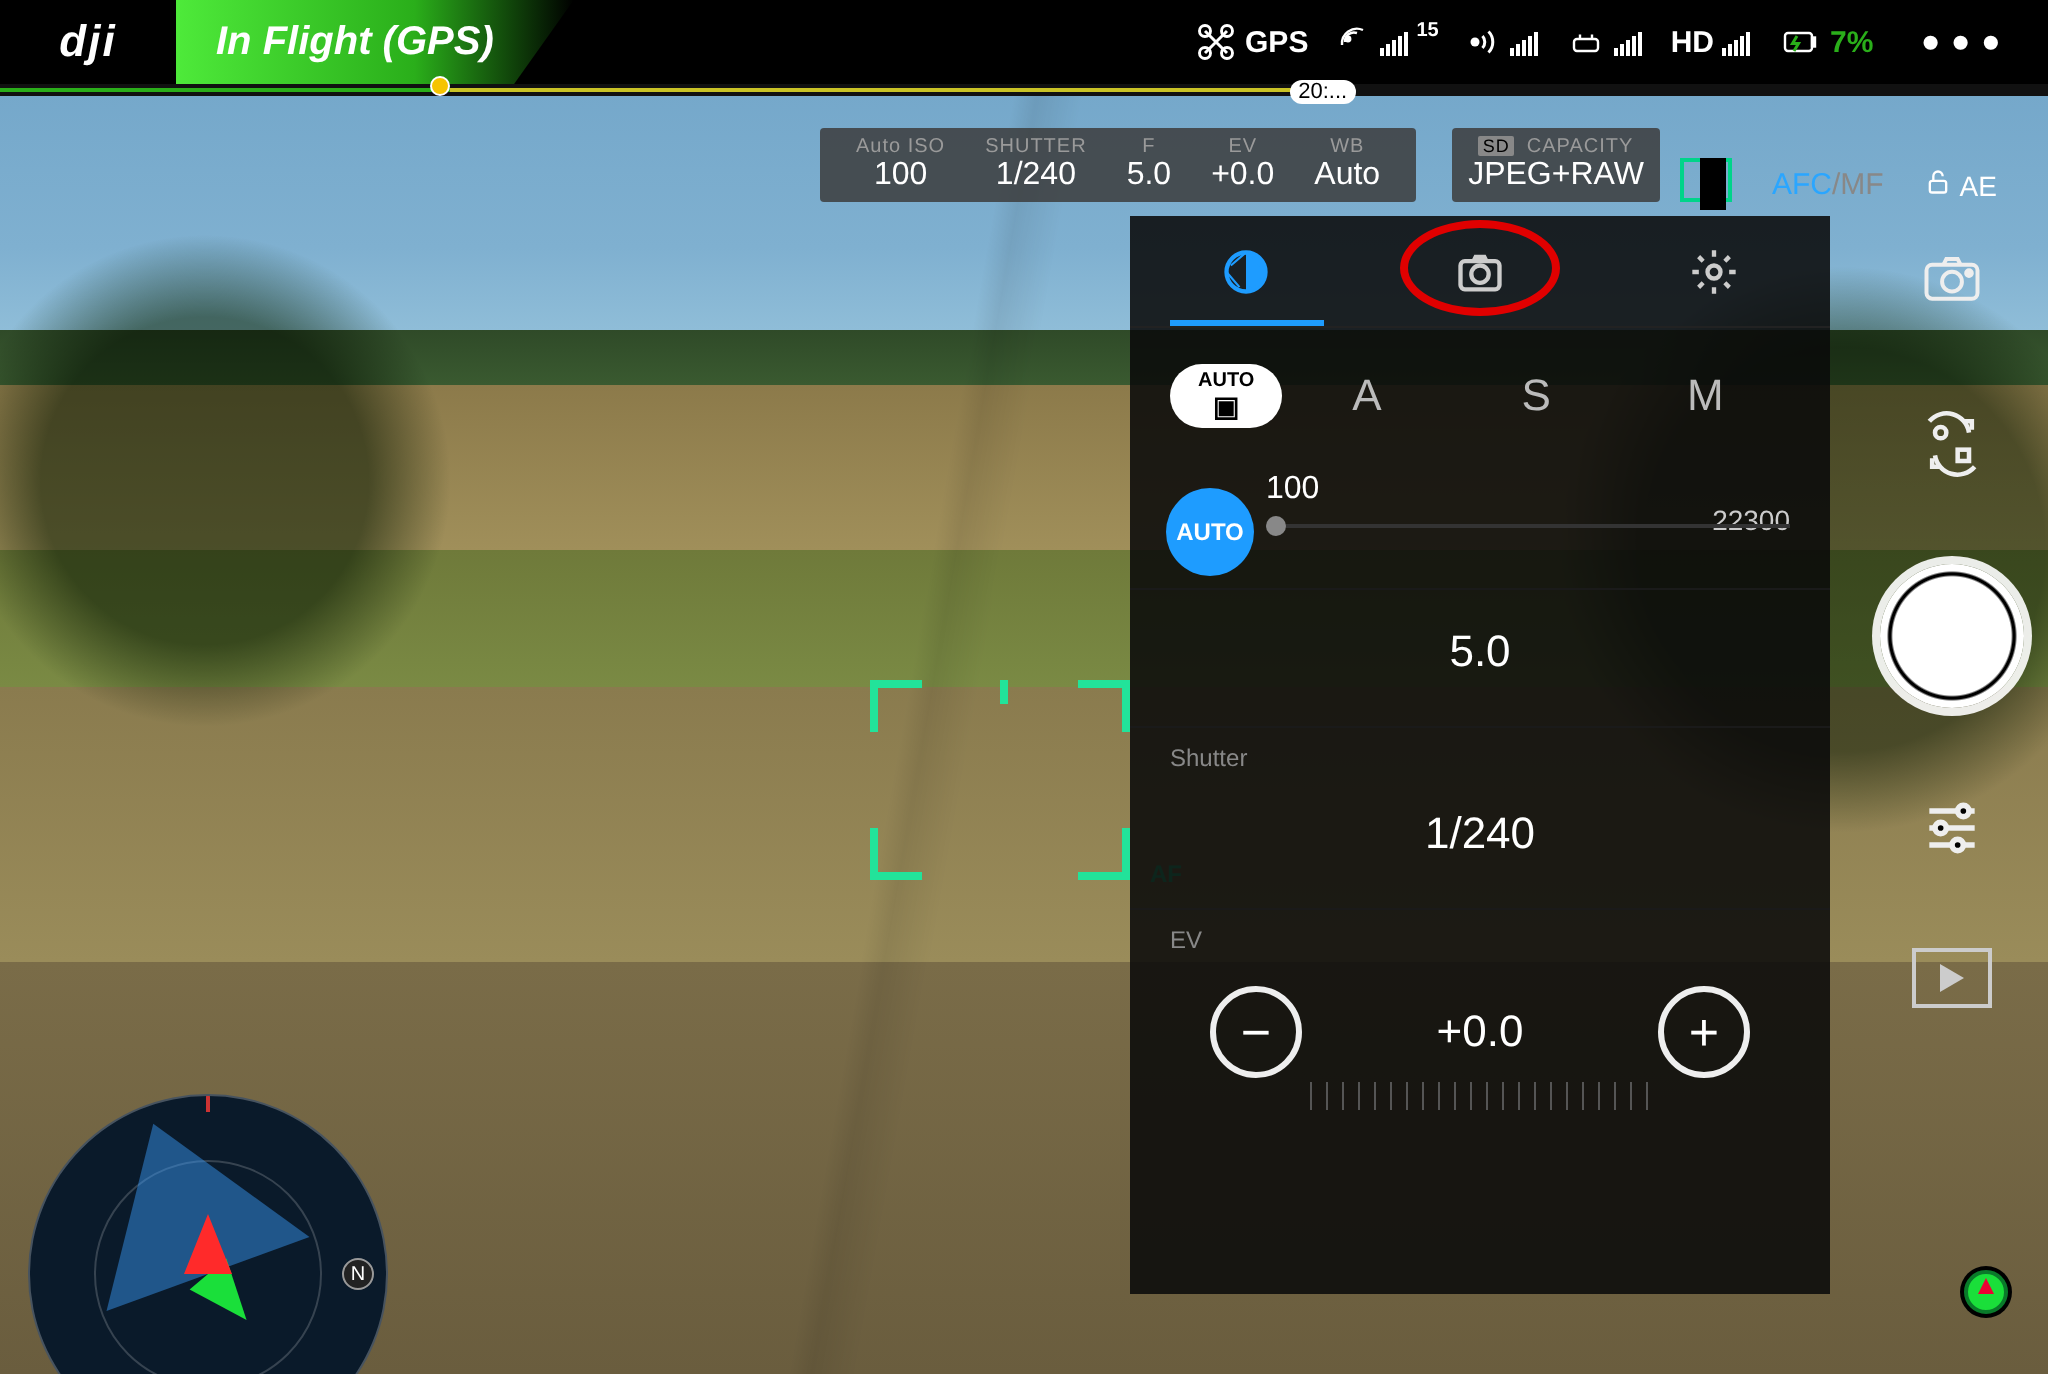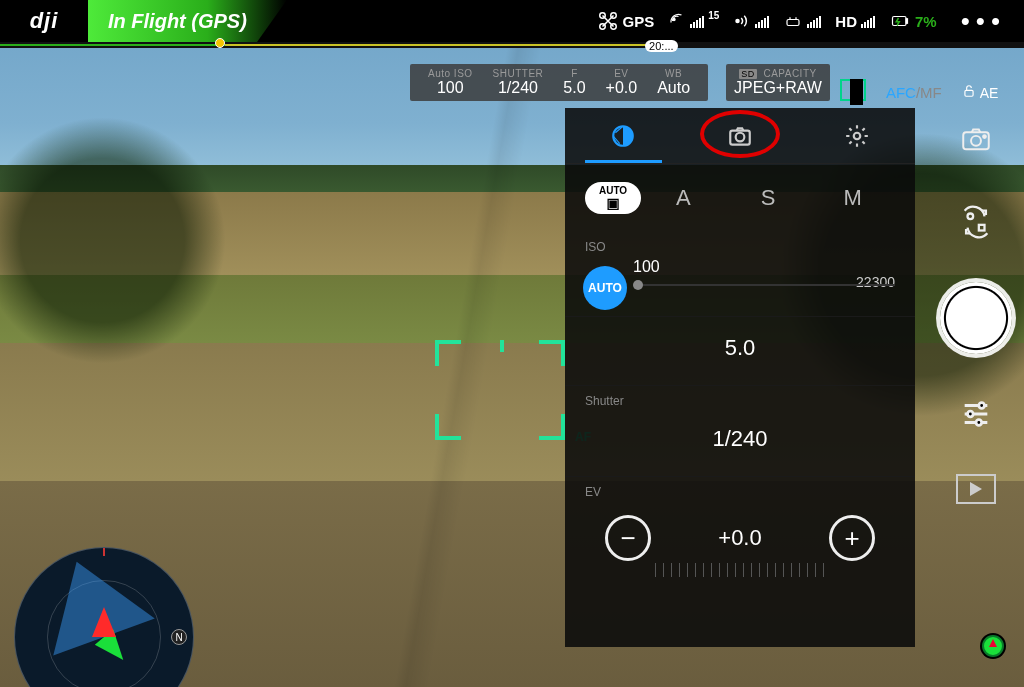--- a/index.html
+++ b/index.html
@@ -340,21 +340,20 @@
       <div class="mode-pill">
         <span>AUTO</span>
         <span class="cam">▣</span>
       </div>
       <div class="m">A</div>
       <div class="m">S</div>
       <div class="m">M</div>
     </div>
 
     <div class="setting-section">
-      <div class="title">ISO</div>
       <div class="iso-row">
         <div class="auto-badge">AUTO</div>
         <div class="cur">100</div>
         <div class="max">22300</div>
         <div class="track"></div>
         <div class="dot"></div>
       </div>
     </div>
 
     <div class="setting-section">

